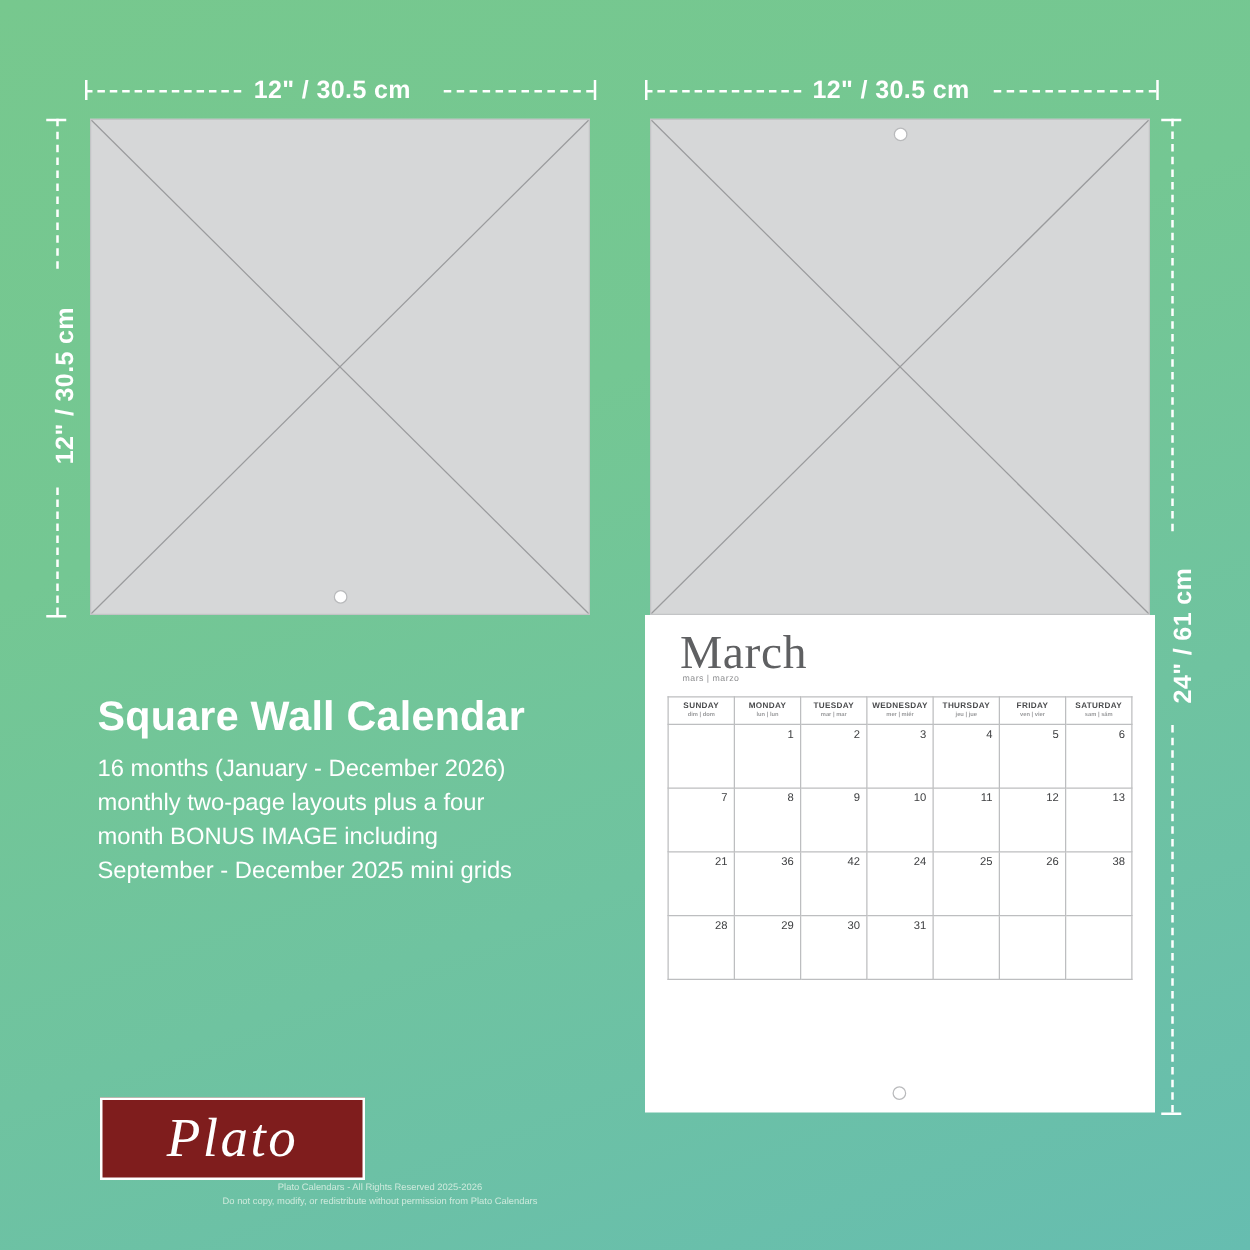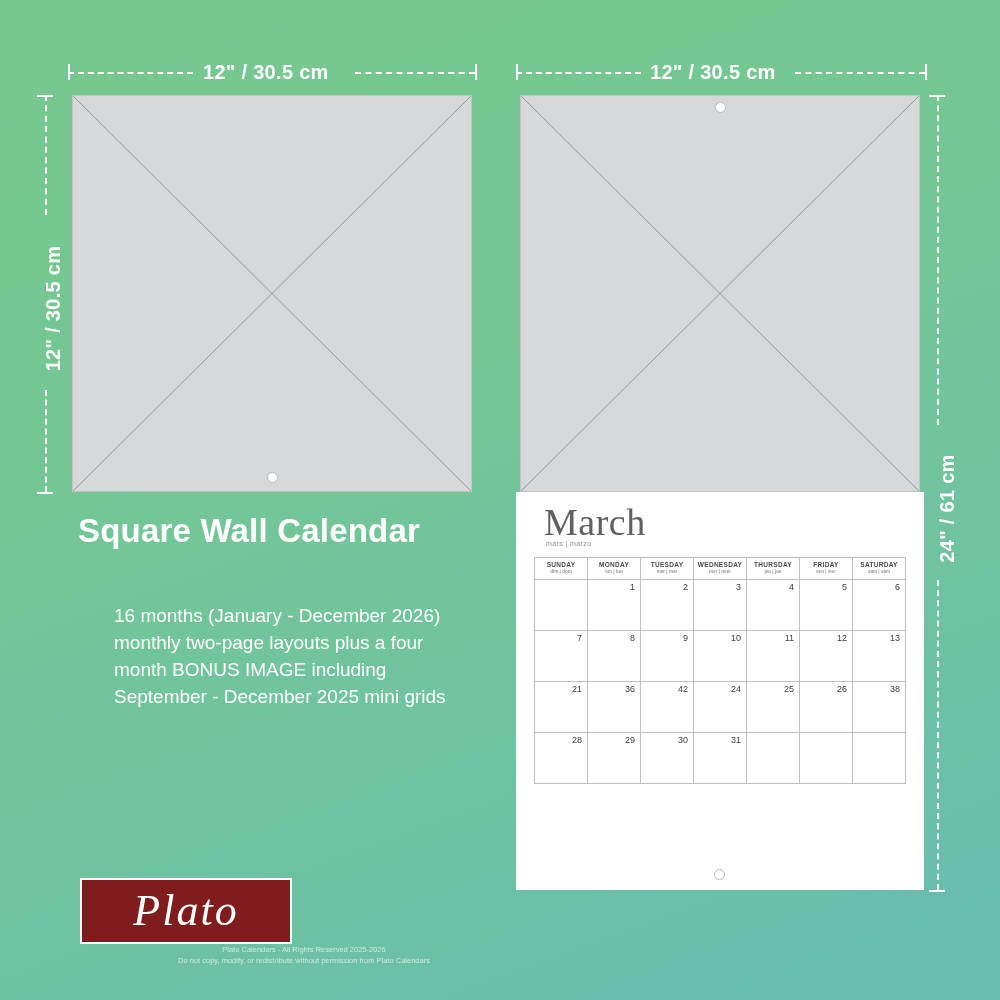--- a/index.html
+++ b/index.html
@@ -108,21 +108,20 @@
     font-size:33px;
     font-weight:700;
     letter-spacing:0.2px;
   }
   .subcopy {
     position:absolute;
     color:#ffffff;
     font-size:19px;
     line-height:27px;
     font-weight:400;
-    margin-left:36px;
   }
 
   
   .logo {
     position:absolute;
     background:#7f1d1d;
     border:2px solid #ffffff;
     display:flex;
     align-items:center;
     justify-content:center;
@@ -265,21 +264,21 @@
           <td></td>
           <td></td>
           <td></td>
         </tr>
       </tbody>
     </table>
 
     <div class="hole" style="left:198px; top:377px;"></div>
   </div>
 
-  <div class="headline" style="left:78px; top:512px;">Square Wall Calendar</div>
+  <div class="headline" style="left:78px; top:554px;">Square Wall Calendar</div>
 
   <div class="subcopy" style="left:78px; top:602px; width:440px;">
     <div>16 months (January - December 2026)</div>
     <div>monthly two-page layouts plus a four</div>
     <div>month BONUS IMAGE including</div>
     <div>September - December 2025 mini grids</div>
   </div>
 
   <div class="logo" style="left:80px; top:878px; width:208px; height:62px;">
     <span>Plato</span>

